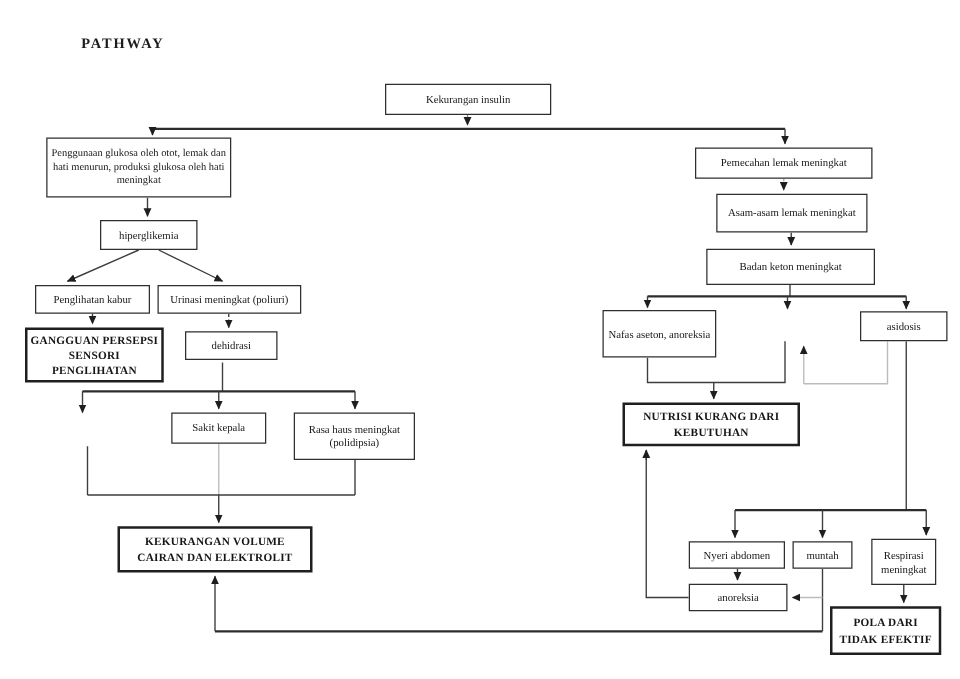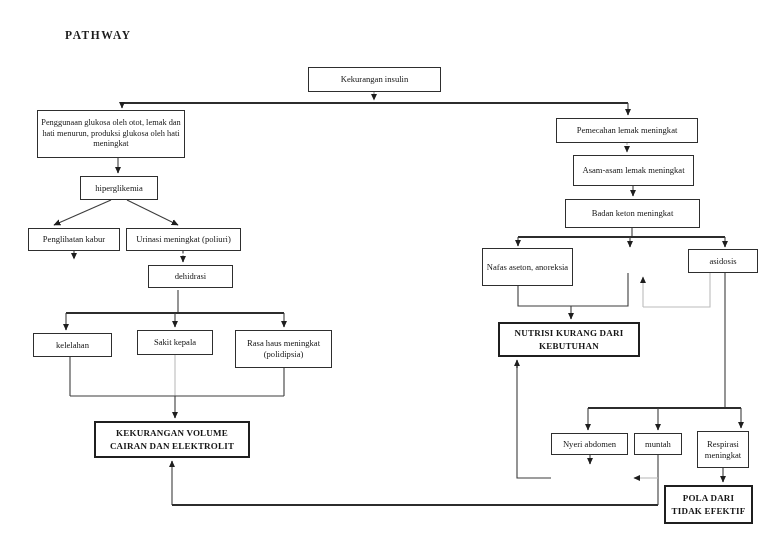--- a/index.html
+++ b/index.html
@@ -95,24 +95,24 @@
   <div class="node" style="left:308px;top:67px;width:133px;height:25px">Kekurangan insulin</div>
 
   <div class="node big" style="left:37px;top:110px;width:148px;height:48px">Penggunaan glukosa oleh otot, lemak dan hati menurun, produksi glukosa oleh hati meningkat</div>
 
   <div class="node" style="left:80px;top:176px;width:78px;height:24px">hiperglikemia</div>
 
   <div class="node" style="left:28px;top:228px;width:92px;height:23px">Penglihatan kabur</div>
 
   <div class="node" style="left:126px;top:228px;width:115px;height:23px">Urinasi meningkat (poliuri)</div>
 
+  <div class="node bold" style="left:20px;top:262px;width:111px;height:44px">GANGGUAN PERSEPSI SENSORI PENGLIHATAN</div>
 
-  <div class="node" style="left:148px;top:265px;width:85px;height:23px">dehidrasi</div>
+  <div class="node" style="left:148px;top:265px;width:74px;height:23px">dehidrasi</div>
 
-  <div class="node" style="left:33px;top:333px;width:79px;height:24px">kelelahan</div>
 
   <div class="node" style="left:137px;top:330px;width:76px;height:25px">Sakit kepala</div>
 
   <div class="node" style="left:235px;top:330px;width:97px;height:38px">Rasa haus meningkat (polidipsia)</div>
 
   <div class="node bold" style="left:94px;top:421px;width:156px;height:37px">KEKURANGAN VOLUME CAIRAN DAN ELEKTROLIT</div>
 
   <div class="node" style="left:556px;top:118px;width:142px;height:25px">Pemecahan lemak meningkat</div>
 
   <div class="node" style="left:573px;top:155px;width:121px;height:31px">Asam-asam lemak meningkat</div>
@@ -125,16 +125,17 @@
   <div class="node" style="left:688px;top:249px;width:70px;height:24px">asidosis</div>
 
   <div class="node bold" style="left:498px;top:322px;width:142px;height:35px">NUTRISI KURANG DARI KEBUTUHAN</div>
 
   <div class="node" style="left:551px;top:433px;width:77px;height:22px">Nyeri abdomen</div>
 
   <div class="node" style="left:634px;top:433px;width:48px;height:22px">muntah</div>
 
   <div class="node" style="left:697px;top:431px;width:52px;height:37px">Respirasi meningkat</div>
 
+  <div class="node" style="left:551px;top:467px;width:79px;height:22px">anoreksia</div>
 
   <div class="node bold" style="left:664px;top:485px;width:89px;height:39px">POLA DARI TIDAK EFEKTIF</div>
 
 </div>
 
 </body></html>

